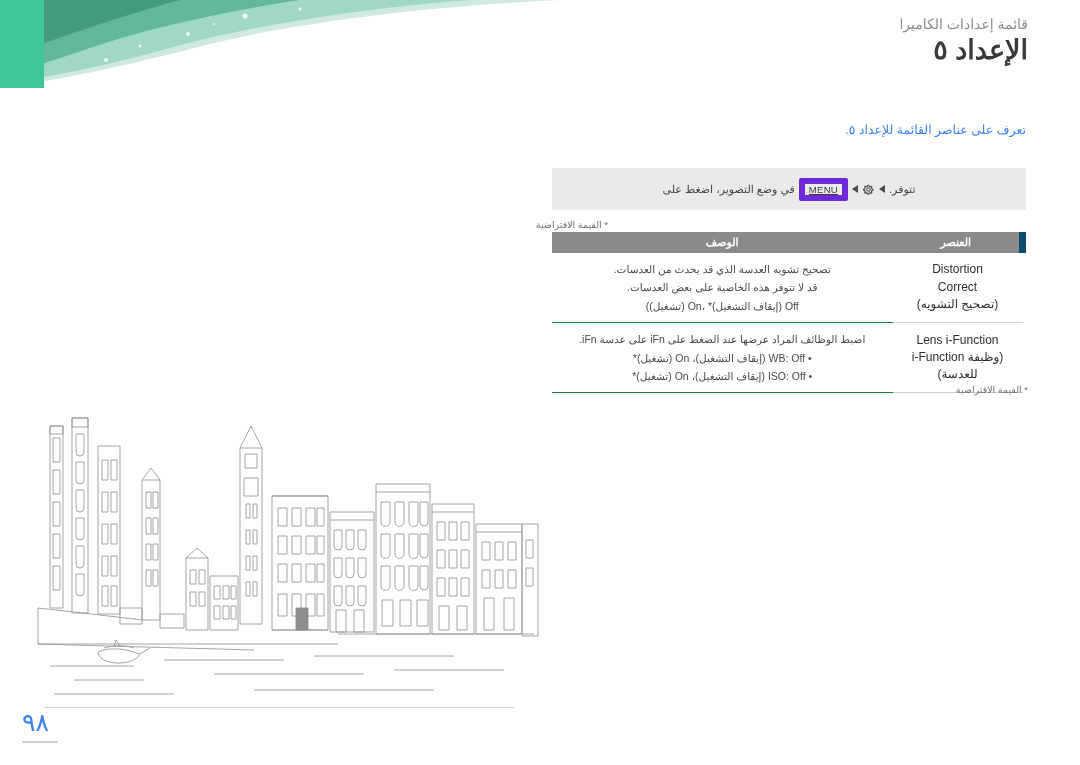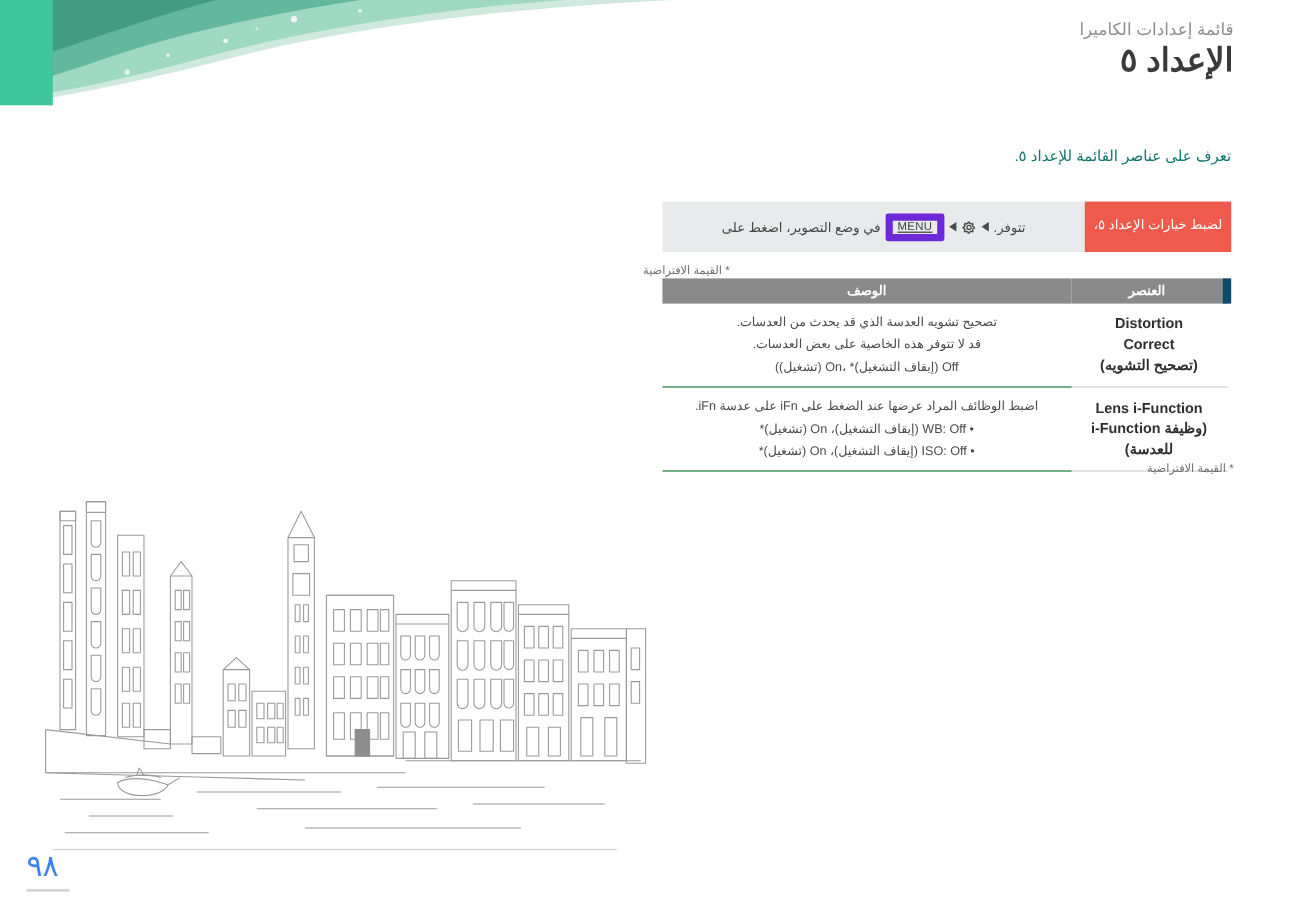--- a/index.html
+++ b/index.html
@@ -44,21 +44,21 @@
     font-size: 25px; color: #3b82f6; direction: rtl;
   }
   .page-rule {
     position: absolute; left: 22px; bottom: 22px; width: 36px; height: 2px;
     background: #cfcfcf;
   }
 
   
   .intro {
     position: absolute; right: 54px; top: 122px;
-    font-size: 12.5px; color: #0f766e; direction: rtl;
+    font-size: 12.5px; color: #3b82f6; direction: rtl;
   }
 
   
   .notice {
     position: absolute; left: 552px; top: 168px; width: 474px; height: 42px;
     background: #e9eaeb;
     display: flex; align-items: center; justify-content: flex-start;
     direction: rtl;
   }
   .notice-badge {
@@ -110,21 +110,21 @@
   }
   .table table { width: 100%; border-collapse: collapse; }
   .thead-cell {
     background: #8a8a8a; color: #ffffff; font-size: 11px; font-weight: bold;
     padding: 4px 0; text-align: center; direction: rtl; margin-left: 12px;
   }
   .thead-cell.sep { border-right: 7px solid #0c4a6e; }
   .col-name { width: 130px; }
   .td-name {
     text-align: center; vertical-align: middle;
-    font-size: 12px; color: #2f2f2f; font-weight: bold;
+    font-size: 12px; color: #2f2f2f; font-weight: normal;
     border-bottom: 1px solid #cfcfcf;
     padding: 7px 4px;
     line-height: 1.45;
   }
   .td-desc {
     text-align: center; vertical-align: middle;
     font-size: 10.5px; color: #4a4a4a;
     border-bottom: 1px solid #15803d;
     padding: 7px 8px;
     line-height: 1.75;
@@ -161,21 +161,20 @@
 
   <div class="header-teal"></div>
 
   <div class="header-crumb">قائمة إعدادات الكاميرا</div>
   <div class="header-title">الإعداد ٥</div>
 </div>
 
 <div class="intro">تعرف على عناصر القائمة للإعداد ٥.</div>
 
 <div class="notice">
-  <div class="notice-badge">لضبط خيارات الإعداد ٥،</div>
   <div class="notice-text">
     <span>تتوفر.</span>
     <span class="tri-left"></span>
     <span class="glyph-gear">
       <svg viewBox="0 0 16 16" width="13" height="13">
         <path fill="#4a4a4a" d="M8 5.2a2.8 2.8 0 100 5.6 2.8 2.8 0 000-5.6zm0 4.3a1.5 1.5 0 110-3 1.5 1.5 0 010 3z"></path>
         <path fill="#4a4a4a" d="M14 7.1l-1.3-.2a4.8 4.8 0 00-.5-1.2l.8-1-1.7-1.7-1 .8a4.8 4.8 0 00-1.2-.5L8.9 2H6.5l-.2 1.3a4.8 4.8 0 00-1.2.5l-1-.8L2.4 4.7l.8 1c-.2.4-.4.8-.5 1.2L1.4 7.1v2.4l1.3.2c.1.4.3.8.5 1.2l-.8 1 1.7 1.7 1-.8c.4.2.8.4 1.2.5l.2 1.3h2.4l.2-1.3c.4-.1.8-.3 1.2-.5l1 .8 1.7-1.7-.8-1c.2-.4.4-.8.5-1.2l1.3-.2V7.1zm-1.3 1.3l-1 .2-.1.5a3.6 3.6 0 01-.5 1.2l-.3.4.6.8-.3.3-.8-.6-.4.3a3.6 3.6 0 01-1.2.5l-.5.1-.2 1h-.4l-.2-1-.5-.1a3.6 3.6 0 01-1.2-.5l-.4-.3-.8.6-.3-.3.6-.8-.3-.4a3.6 3.6 0 01-.5-1.2l-.1-.5-1-.2V8.1l1-.2.1-.5a3.6 3.6 0 01.5-1.2l.3-.4-.6-.8.3-.3.8.6.4-.3a3.6 3.6 0 011.2-.5l.5-.1.2-1h.4l.2 1 .5.1a3.6 3.6 0 011.2.5l.4.3.8-.6.3.3-.6.8.3.4c.2.4.4.8.5 1.2l.1.5 1 .2v.3z"></path>
       </svg>
     </span>
     <span class="tri-left"></span>

